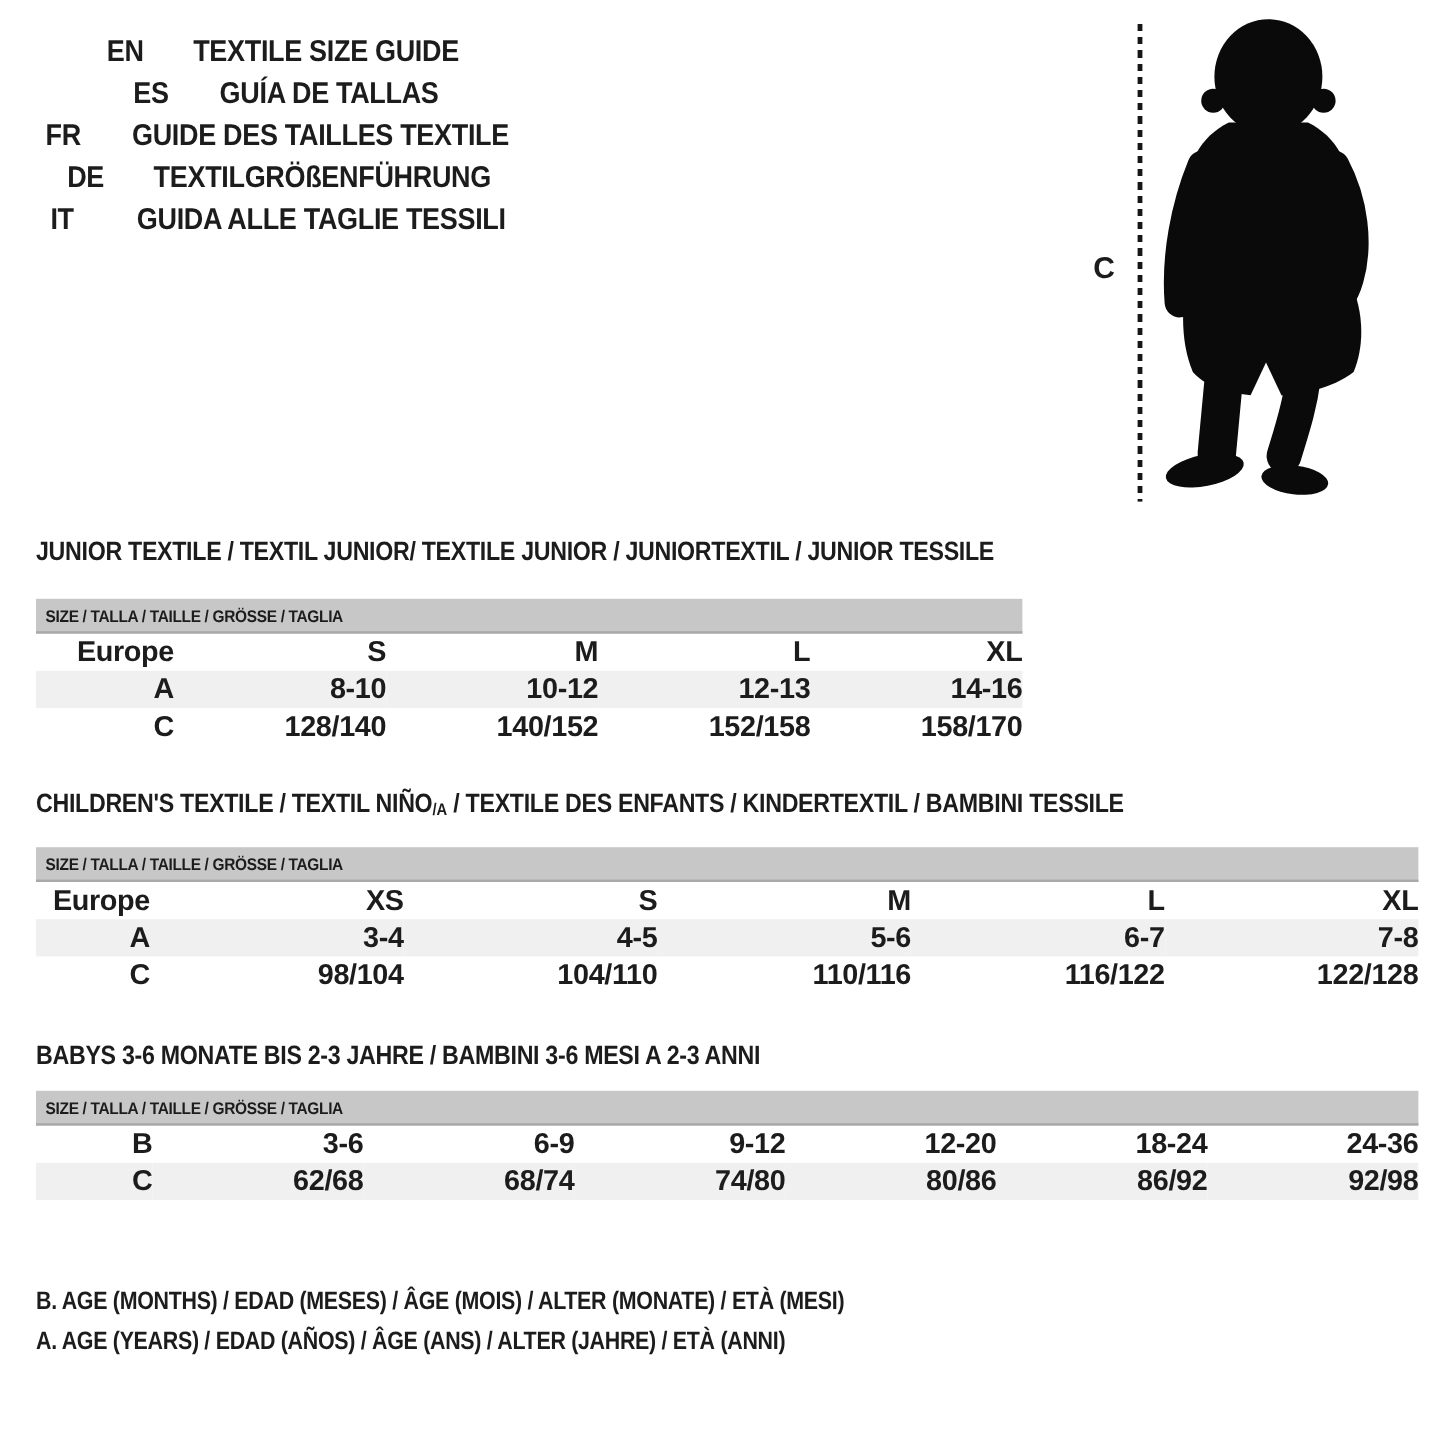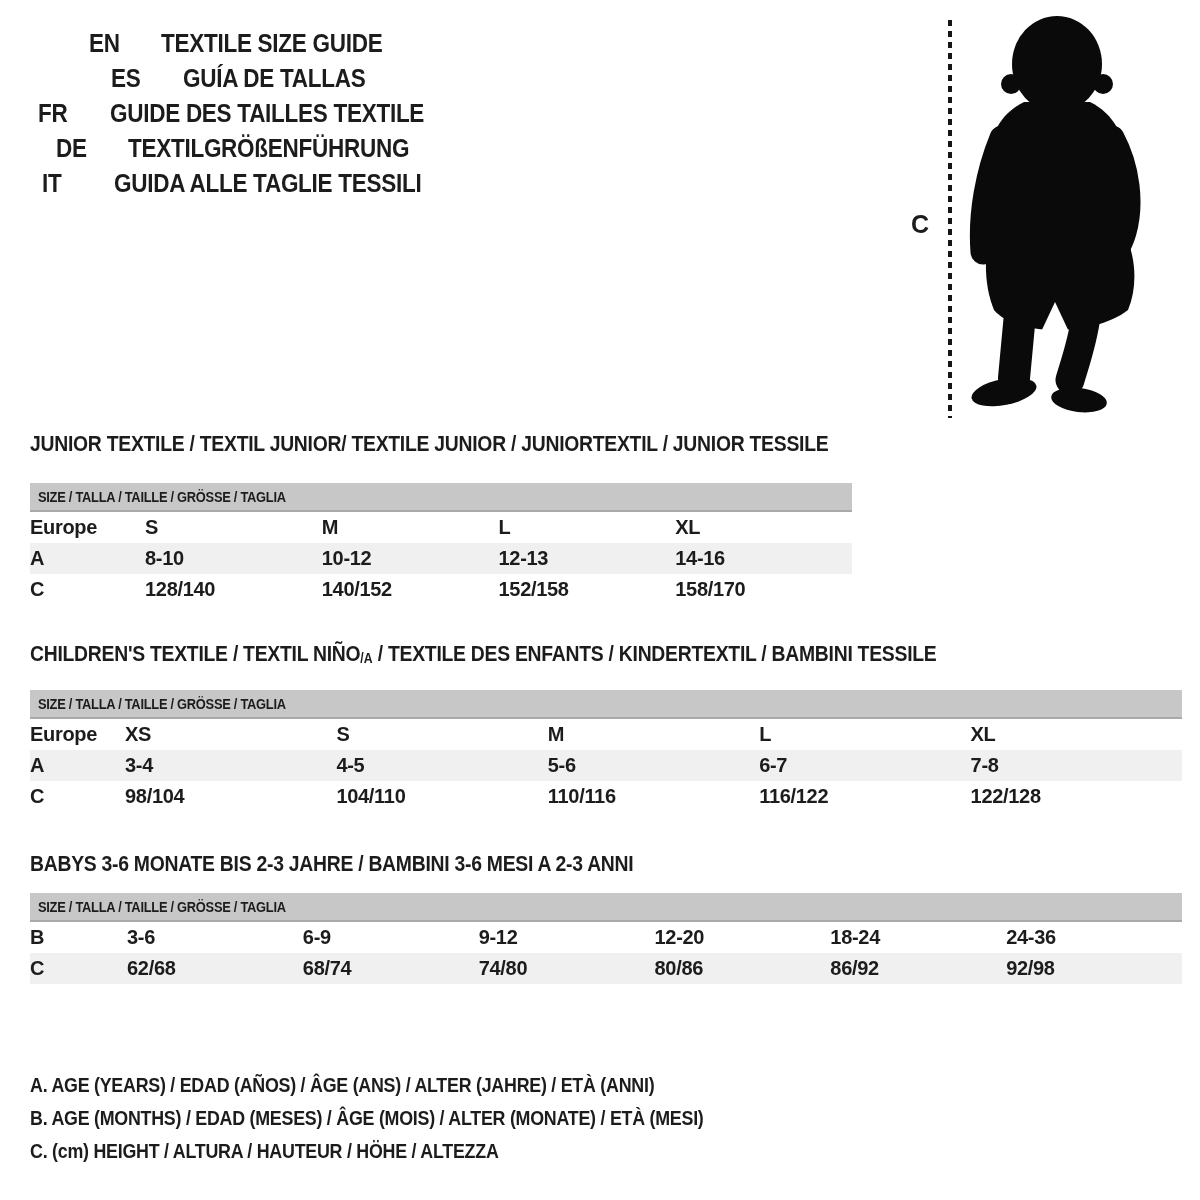--- a/index.html
+++ b/index.html
@@ -23,36 +23,36 @@
   .lang-code { display:inline-block; width:80px; }
 
   
   .figure-block { position:absolute; left:905px; top:10px; width:260px; height:420px; }
   .measure-line { position:absolute; left:43px; top:10px; width:4px; height:398px;
     background:repeating-linear-gradient(to bottom, #161616 0 6px, transparent 6px 11px); }
   .measure-label { position:absolute; left:6px; top:200px; font-size:25px; }
   .figure-svg { position:absolute; left:57px; top:0; }
 
   
-  .section { position:absolute; left:30px; }
+  .section { position:absolute; left:30px;margin-top:16px; }
   #sec-junior { top:431px; width:822px; }
   #sec-children { top:641px; width:1152px; }
   #sec-babies { top:845px; width:1152px; }
   .sec-heading { height:26px; line-height:26px; font-size:22px; }
   .sec-heading-line { height:37px; line-height:37px; font-size:22px; }
   .subscript { font-size:14px; vertical-align:-2px; letter-spacing:0; }
 
   .size-bar { height:29px; background:var(--table-header-bg); border-bottom:2px solid var(--table-header-border);
     display:flex; align-items:center; padding-left:8px; font-size:14px;text-align:right; }
   #sec-junior .size-bar { margin-top:26px; }
   #sec-children .size-bar { margin-top:23px; }
   #sec-babies .size-bar { margin-top:11px; }
 
   table.size-table { width:100%; border-collapse:collapse; table-layout:fixed; }
-  table.size-table td { height:31px; font-size:20px; text-align:left; letter-spacing:-0.3px; padding:0; }
+  table.size-table td { height:31px; font-size:24px; text-align:right; letter-spacing:-0.3px; padding:0; }
   td.rowlabel { text-align:left; padding-left:8px; font-size:21px; }
   tr.alt { background:var(--row-alt-bg); }
   col.col-label-j { width:115px; }
   col.col-label-c { width:95px; }
   col.col-label-b { width:97px; }
 
   
   .legend-block { position:absolute; left:30px; top:1068px; }
   .legend-line { height:33px; line-height:33px; font-size:21px; }
 </style>
@@ -226,18 +226,17 @@
           <td>74/80</td>
           <td>80/86</td>
           <td>86/92</td>
           <td>92/98</td>
         </tr>
       </tbody>
     </table>
   </section>
 
   <div class="legend-block">
+    <div class="legend-line"><span class="cond" style="transform:scaleX(0.85)">B. AGE (MONTHS) / EDAD (MESES) / ÂGE (MOIS) / ALTER (MONATE) / ETÀ (MESI)</span></div>
     <div class="legend-line"><span class="cond" style="transform:scaleX(0.85)">A. AGE (YEARS) / EDAD (AÑOS) / ÂGE (ANS) / ALTER (JAHRE) / ETÀ (ANNI)</span></div>
-    <div class="legend-line"><span class="cond" style="transform:scaleX(0.85)">B. AGE (MONTHS) / EDAD (MESES) / ÂGE (MOIS) / ALTER (MONATE) / ETÀ (MESI)</span></div>
-    <div class="legend-line"><span class="cond" style="transform:scaleX(0.85)">C. (cm) HEIGHT / ALTURA / HAUTEUR / HÖHE / ALTEZZA</span></div>
   </div>
 
 </div>
 
 </body></html>

